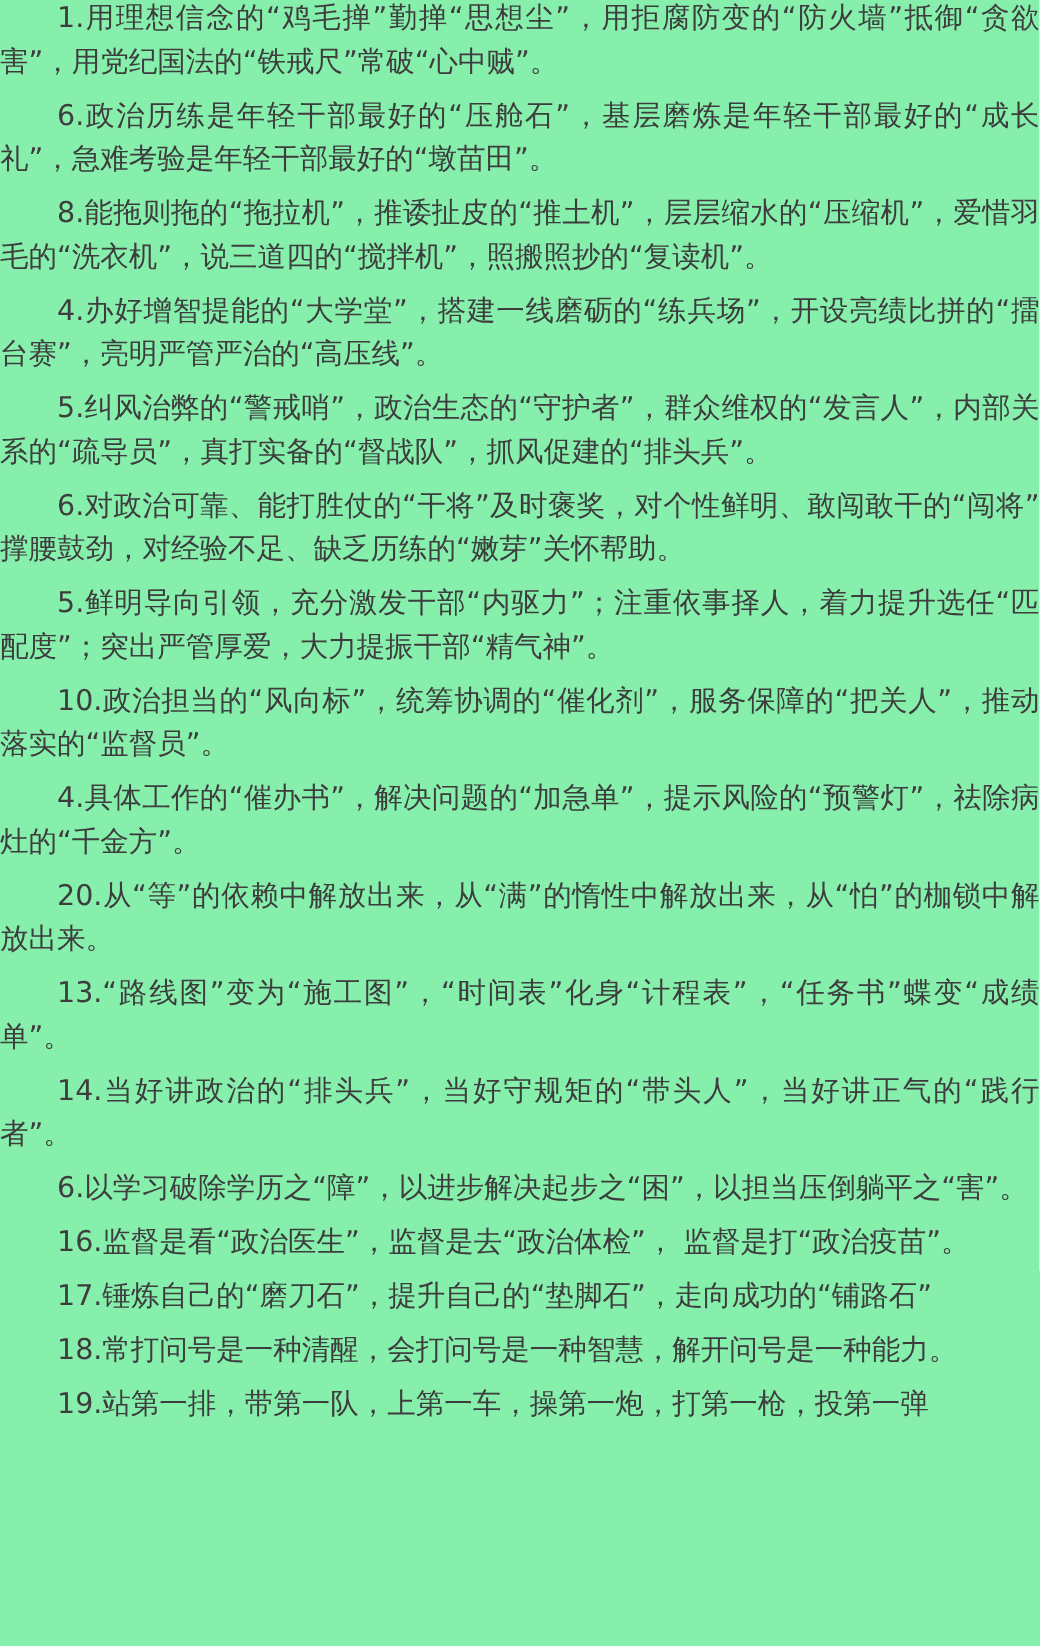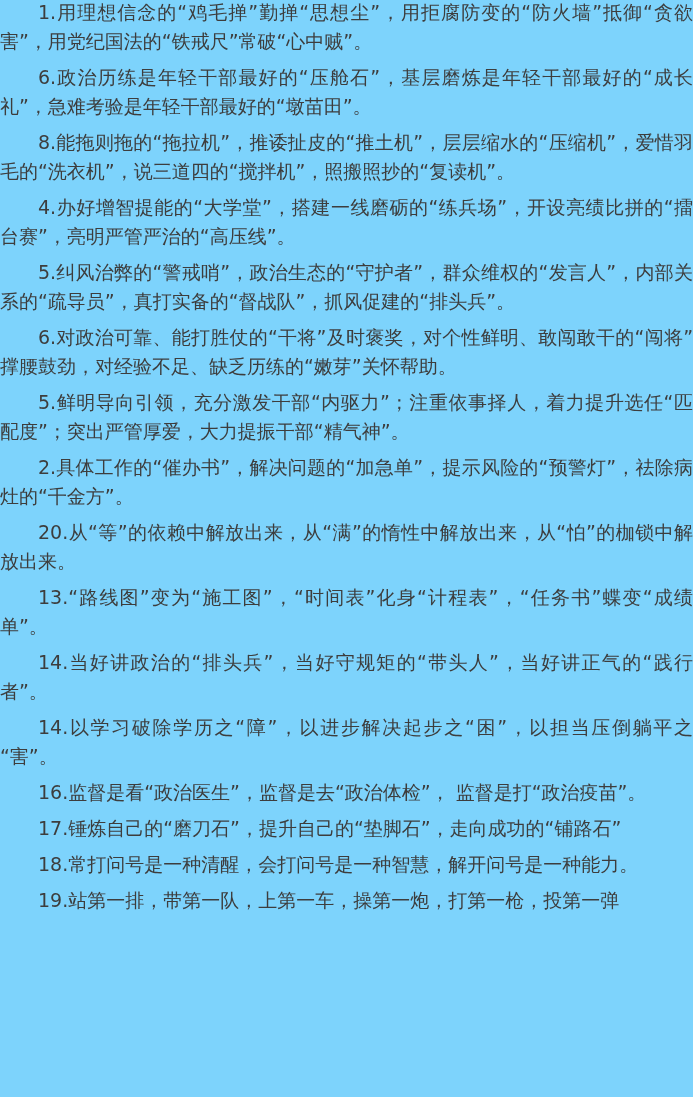--- a/index.html
+++ b/index.html
@@ -11,21 +11,21 @@
     width: 693px;
     height: 1097px;
     overflow: hidden;
     font-family: "DejaVu Sans", "Liberation Sans", sans-serif;
   }
   .page {
     box-sizing: border-box;
     width: 693px;
     height: 1097px;
     overflow: hidden;
-    background: #7dd3fc;
+    background: #86efac;
   }
   .para {
     margin: 0 0 7px 0;
     font-size: 19px;
     line-height: 29px;
     color: #3d3d3d;
     text-indent: 2em;
     text-align: justify;
     font-weight: 400;
     letter-spacing: 0;
@@ -39,22 +39,23 @@
 <body>
 
 <div class="page">
   <p class="para">1.用理想信念的“鸡毛掸”勤掸“思想尘”，用拒腐防变的“防火墙”抵御“贪欲害”，用党纪国法的“铁戒尺”常破“心中贼”。</p>
   <p class="para">6.政治历练是年轻干部最好的“压舱石”，基层磨炼是年轻干部最好的“成长礼”，急难考验是年轻干部最好的“墩苗田”。</p>
   <p class="para">8.能拖则拖的“拖拉机”，推诿扯皮的“推土机”，层层缩水的“压缩机”，爱惜羽毛的“洗衣机”，说三道四的“搅拌机”，照搬照抄的“复读机”。</p>
   <p class="para">4.办好增智提能的“大学堂”，搭建一线磨砺的“练兵场”，开设亮绩比拼的“擂台赛”，亮明严管严治的“高压线”。</p>
   <p class="para">5.纠风治弊的“警戒哨”，政治生态的“守护者”，群众维权的“发言人”，内部关系的“疏导员”，真打实备的“督战队”，抓风促建的“排头兵”。</p>
   <p class="para">6.对政治可靠、能打胜仗的“干将”及时褒奖，对个性鲜明、敢闯敢干的“闯将”撑腰鼓劲，对经验不足、缺乏历练的“嫩芽”关怀帮助。</p>
   <p class="para">5.鲜明导向引领，充分激发干部“内驱力”；注重依事择人，着力提升选任“匹配度”；突出严管厚爱，大力提振干部“精气神”。</p>
-  <p class="para">2.具体工作的“催办书”，解决问题的“加急单”，提示风险的“预警灯”，祛除病灶的“千金方”。</p>
+  <p class="para">10.政治担当的“风向标”，统筹协调的“催化剂”，服务保障的“把关人”，推动落实的“监督员”。</p>
+  <p class="para">4.具体工作的“催办书”，解决问题的“加急单”，提示风险的“预警灯”，祛除病灶的“千金方”。</p>
   <p class="para">20.从“等”的依赖中解放出来，从“满”的惰性中解放出来，从“怕”的枷锁中解放出来。</p>
   <p class="para">13.“路线图”变为“施工图”，“时间表”化身“计程表”，“任务书”蝶变“成绩单”。</p>
   <p class="para">14.当好讲政治的“排头兵”，当好守规矩的“带头人”，当好讲正气的“践行者”。</p>
-  <p class="para">14.以学习破除学历之“障”，以进步解决起步之“困”，以担当压倒躺平之“害”。</p>
+  <p class="para">6.以学习破除学历之“障”，以进步解决起步之“困”，以担当压倒躺平之“害”。</p>
   <p class="para">16.监督是看“政治医生”，监督是去“政治体检”， 监督是打“政治疫苗”。</p>
   <p class="para">17.锤炼自己的“磨刀石”，提升自己的“垫脚石”，走向成功的“铺路石”</p>
   <p class="para">18.常打问号是一种清醒，会打问号是一种智慧，解开问号是一种能力。</p>
   <p class="para">19.站第一排，带第一队，上第一车，操第一炮，打第一枪，投第一弹</p>
 </div>
 
 </body></html>

